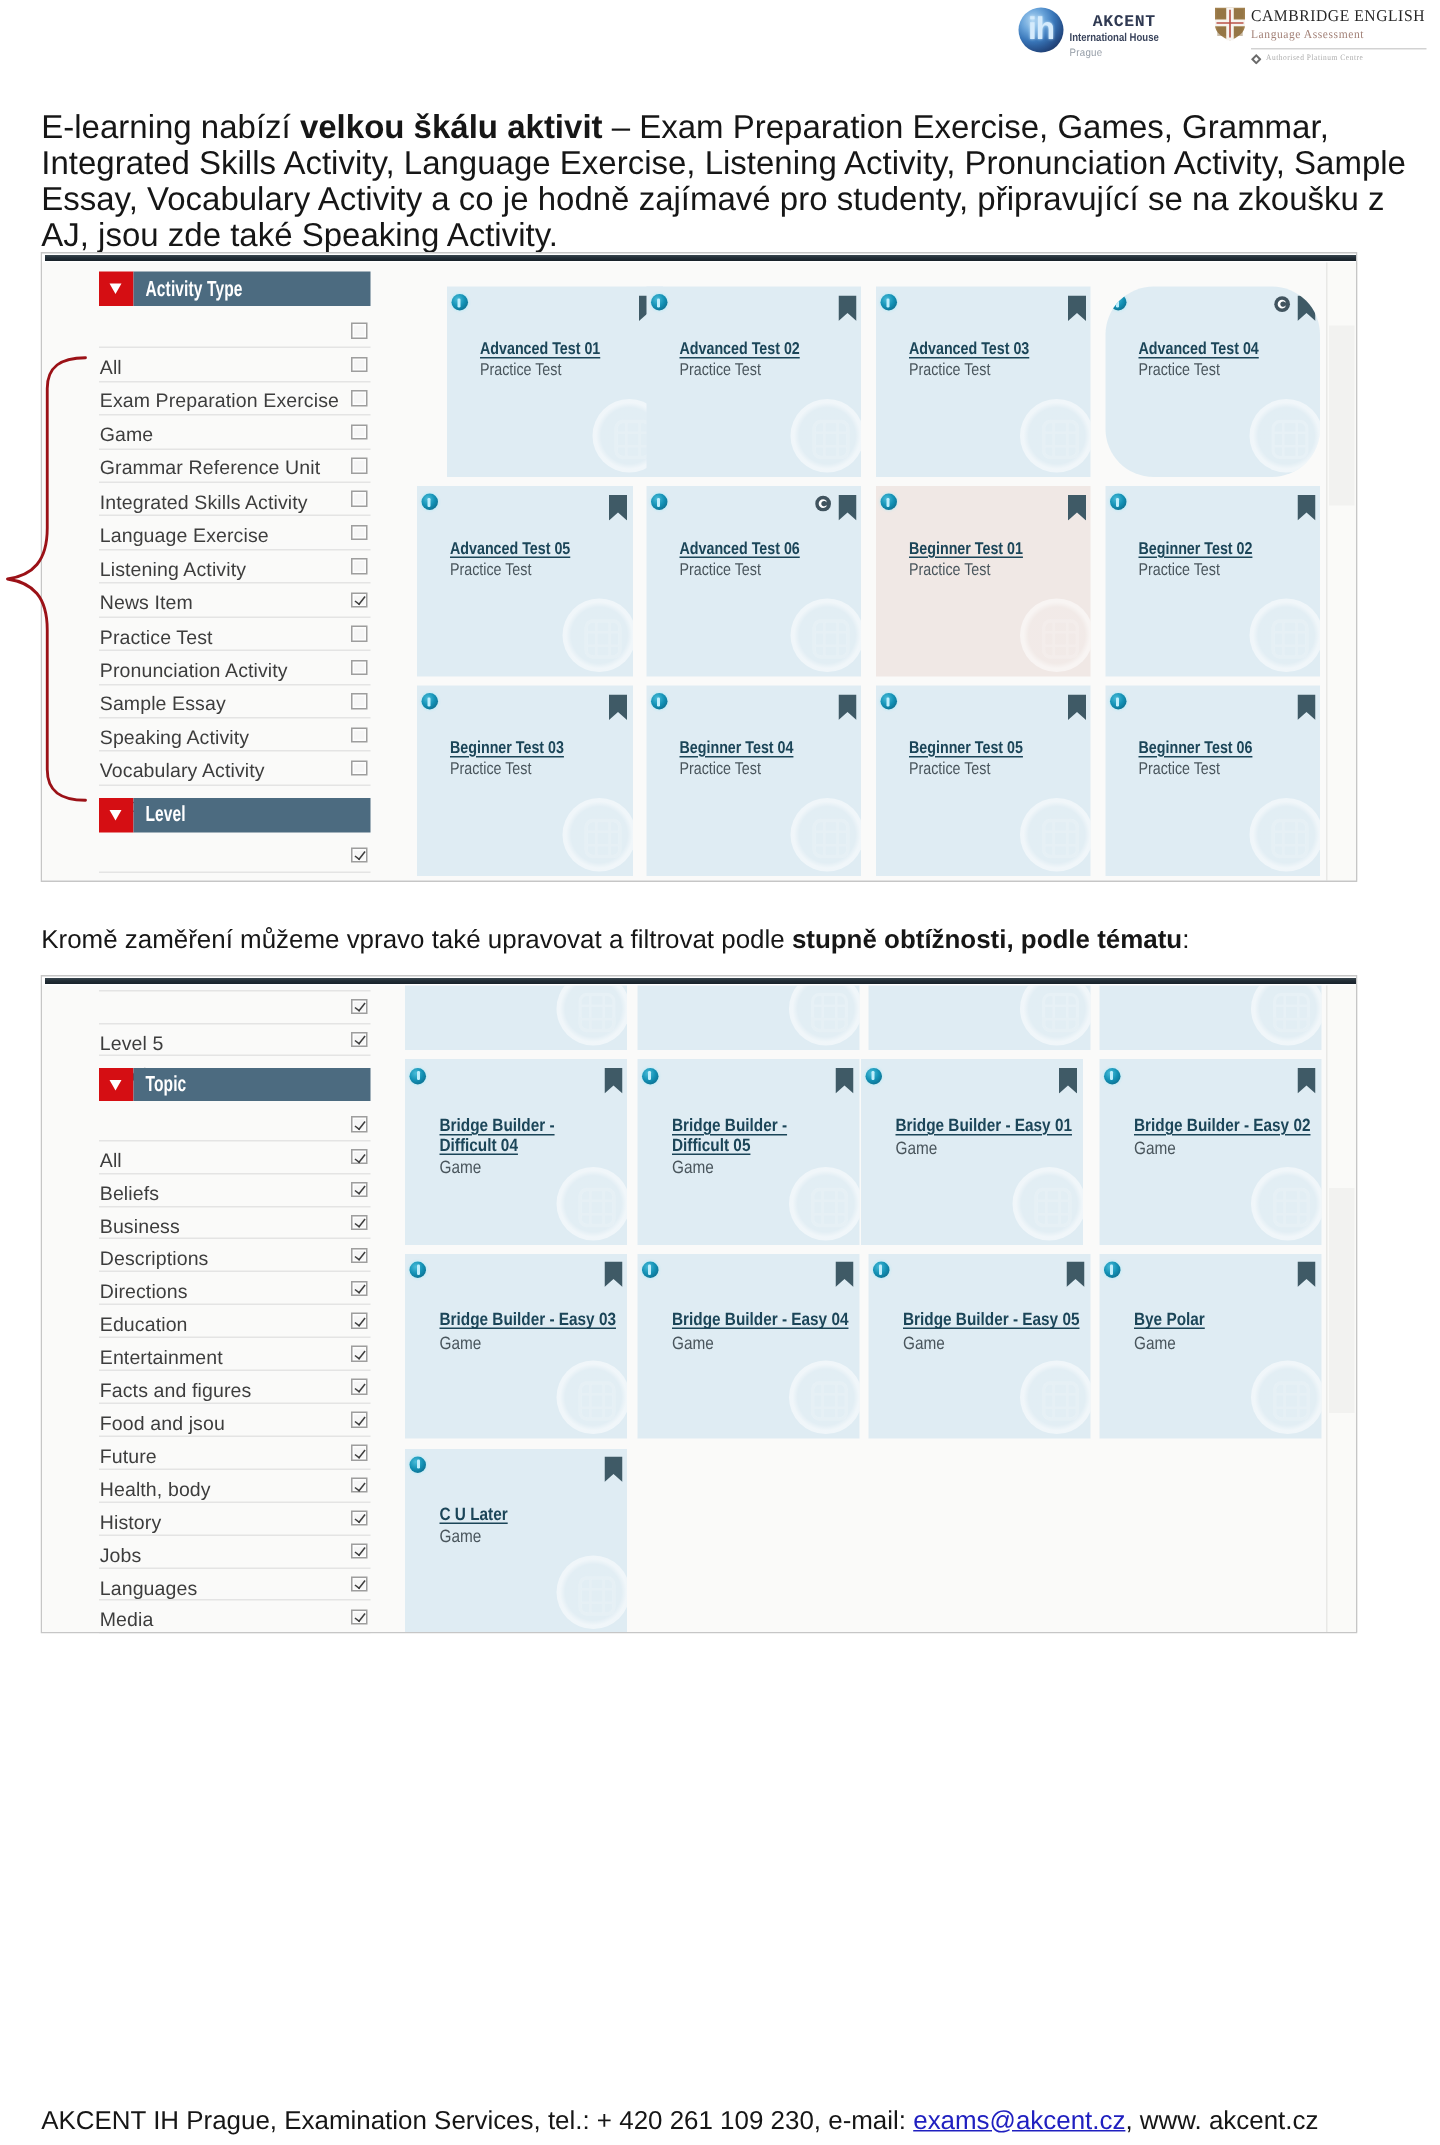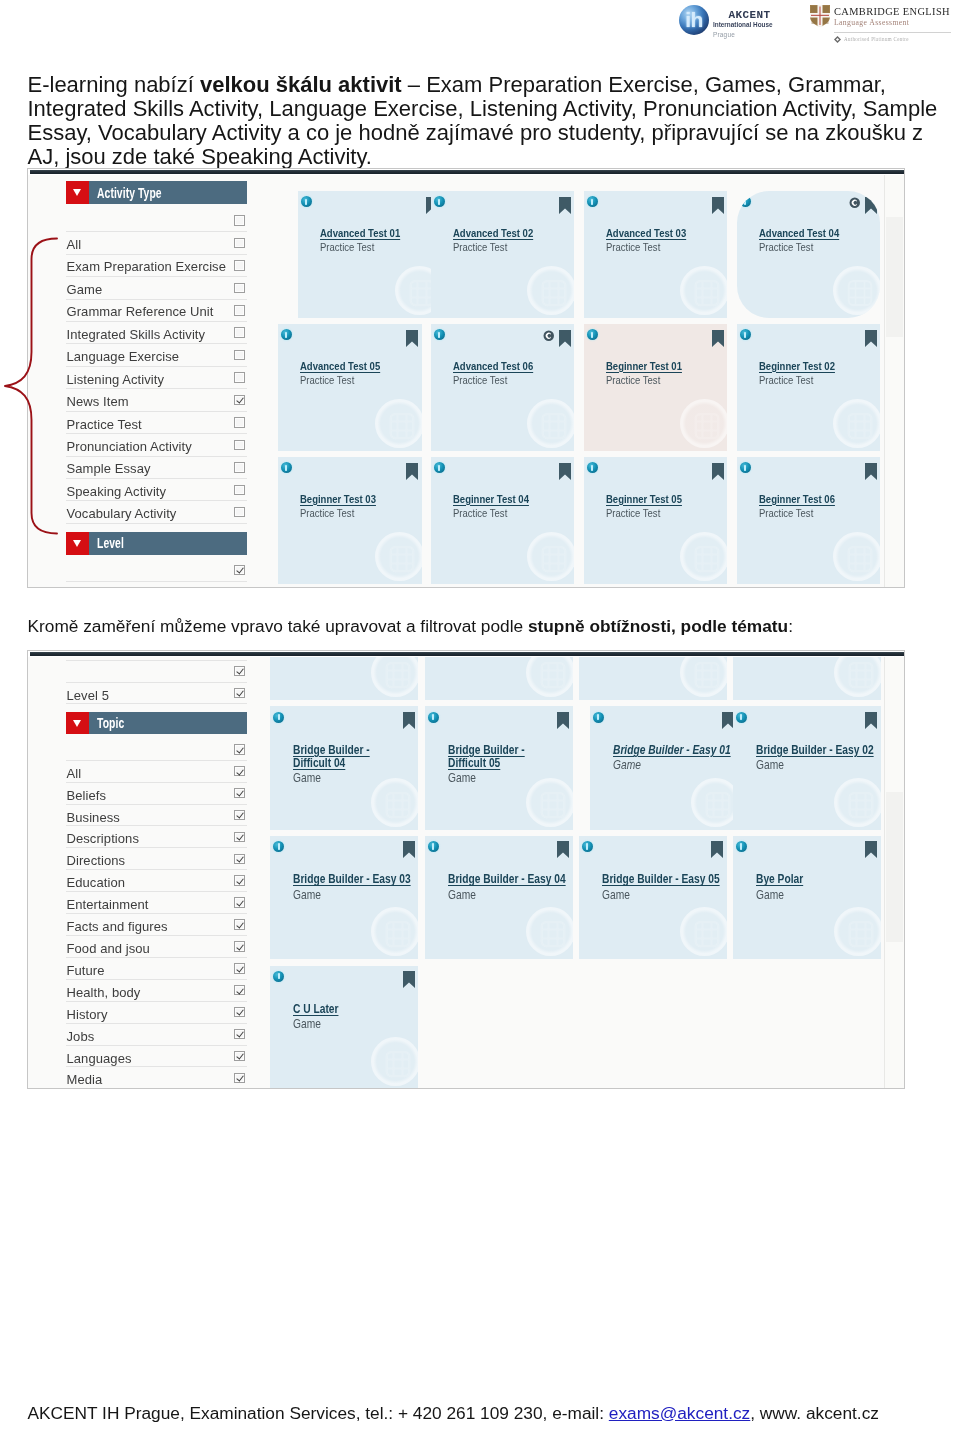--- a/index.html
+++ b/index.html
@@ -549,21 +549,21 @@
           </svg>
           <span class="info"></span>
           <svg class="bm" viewBox="0 0 12 17">
             <path d="M0 0 H12 V17 L6 11.6 L0 17 Z" fill="#3f5a66"></path>
           </svg>
           <div class="txt" style="width:148px">
             <span class="ttl">Bridge Builder -<br>Difficult 05</span>
             <span class="sub">Game</span>
           </div>
         </div>
-        <div class="card" style="left:323px;top:49.3px;width:148px;height:123.5px;font-style:italic;">
+        <div class="card" style="left:307px;top:49.3px;width:148px;height:123.5px;">
           <div class="wm"></div>
           <svg class="wm2" viewBox="0 0 40 40">
             <rect x="5" y="4" width="30" height="32" rx="6" fill="none" stroke="#ffffff" stroke-width="3"></rect>
             <path d="M14 4 V36 M26 4 V36 M5 14 H35 M5 26 H35" stroke="#ffffff" stroke-width="2.4" fill="none"></path>
           </svg>
           <span class="info"></span>
           <svg class="bm" viewBox="0 0 12 17">
             <path d="M0 0 H12 V17 L6 11.6 L0 17 Z" fill="#3f5a66"></path>
           </svg>
           <div class="txt" style="width:148px">

